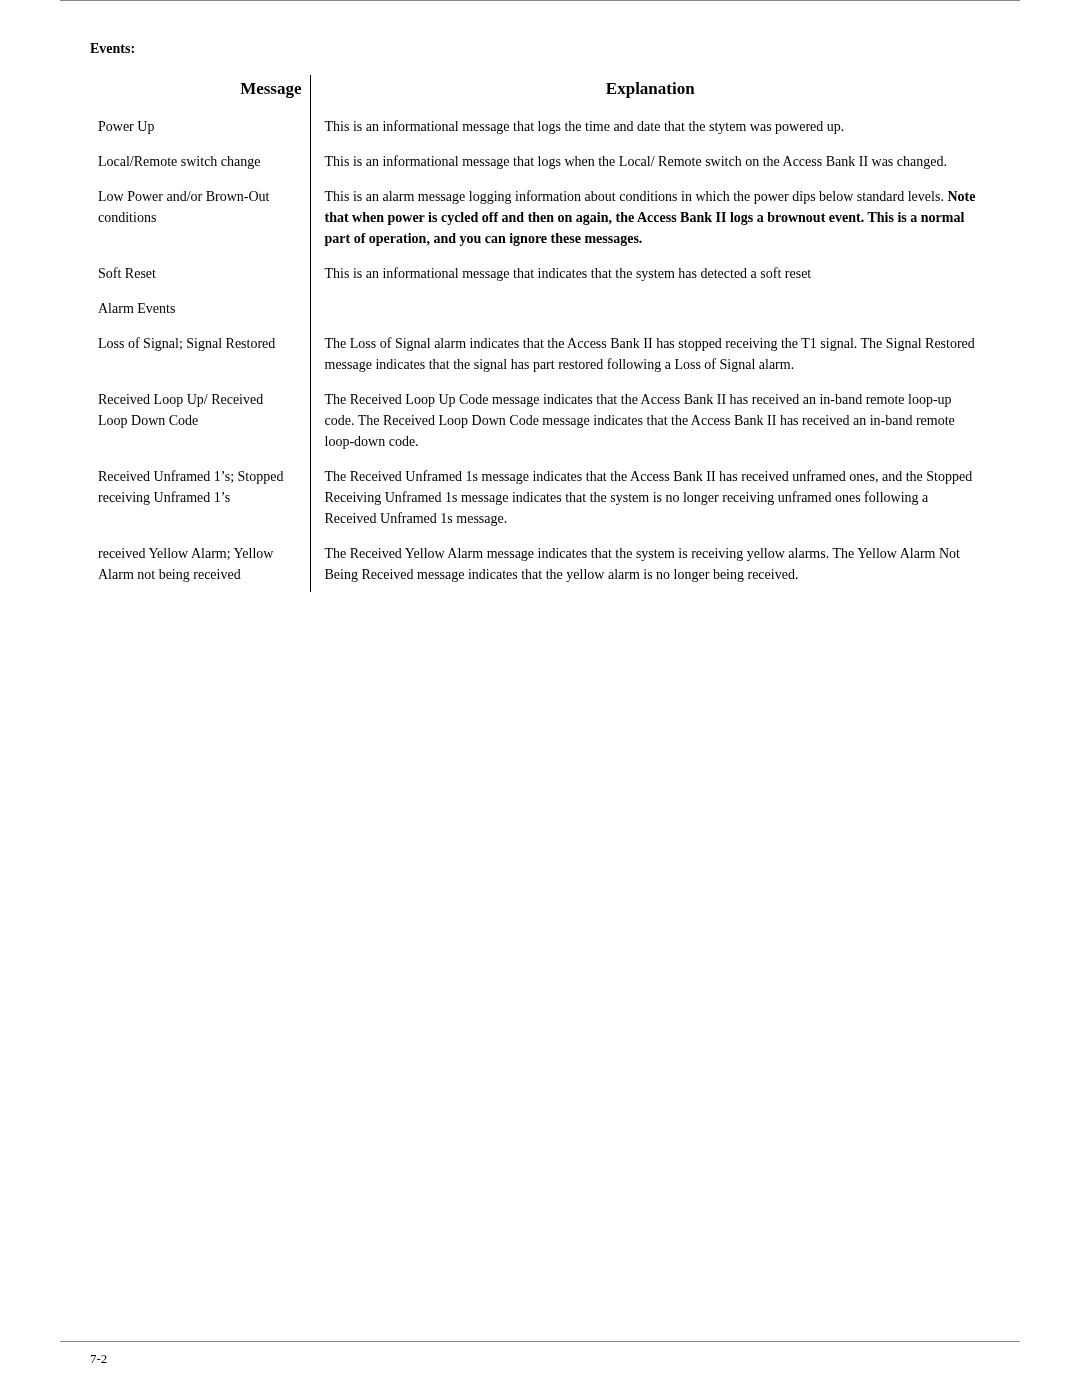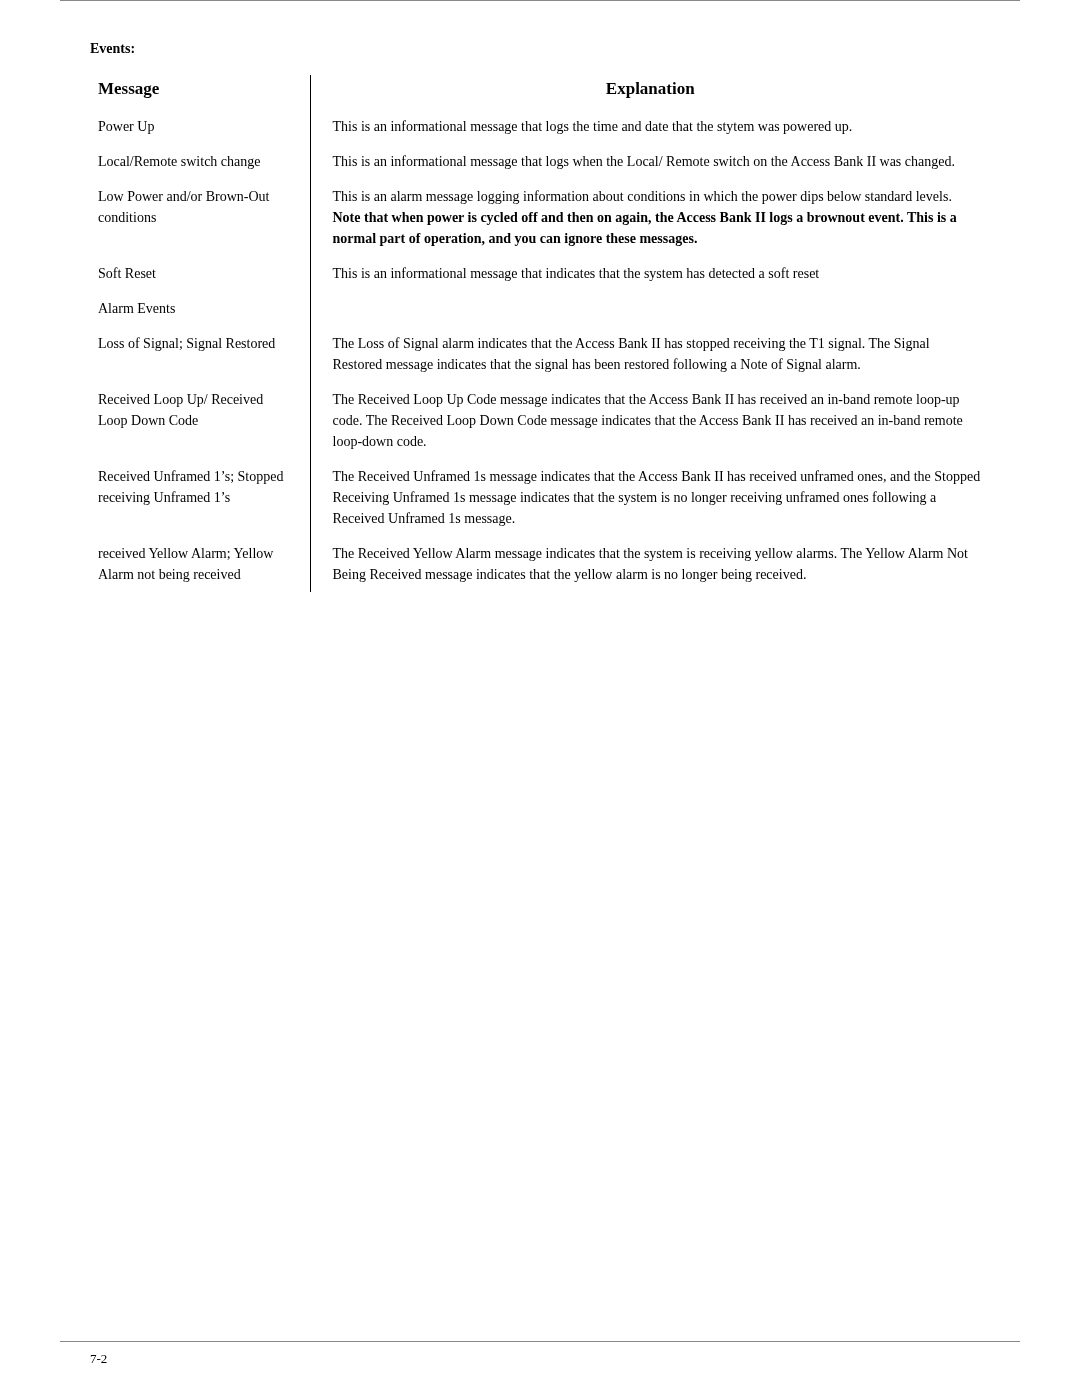--- a/index.html
+++ b/index.html
@@ -56,21 +56,21 @@
       font-weight: bold;
       font-family: Georgia, 'Times New Roman', serif;
       padding: 4px 8px 10px 8px;
       text-align: center;
       border-bottom: none;
     }
 
     .events-table thead tr th.msg-col {
       width: 220px;
       border-right: 1.5px solid #000;
-      text-align: left;
+      text-align: right;
     }
 
     .events-table thead tr th.exp-col {
       text-align: center;
     }
 
     .events-table tbody tr td {
       padding: 7px 8px 7px 8px;
       vertical-align: top;
       margin-left: 36px;
@@ -78,21 +78,21 @@
 
     .events-table tbody tr td.msg-cell {
       width: 220px;
       border-right: 1.5px solid #000;
       padding-right: 14px;
       vertical-align: top;
       line-height: 1.5;
     }
 
     .events-table tbody tr td.exp-cell {
-      padding-left: 22px;
+      padding-left: 14px;
       vertical-align: top;
       line-height: 1.5;
     }
 
     .bold-text {
       font-weight: bold;
     }
 
     .bottom-rule {
       border: none;
@@ -158,21 +158,21 @@
           <td class="exp-cell">This is an informational message that indicates that the system has detected a soft reset</td>
         </tr>
 
         <tr class="alarm-events-row">
           <td class="msg-cell">Alarm Events</td>
           <td class="exp-cell"></td>
         </tr>
 
         <tr>
           <td class="msg-cell">Loss of Signal; Signal Restored</td>
-          <td class="exp-cell">The Loss of Signal alarm indicates that the Access Bank II has stopped receiving the T1 signal. The Signal Restored message indicates that the signal has been restored following a Note of Signal alarm.</td>
+          <td class="exp-cell">The Loss of Signal alarm indicates that the Access Bank II has stopped receiving the T1 signal. The Signal Restored message indicates that the signal has part restored following a Loss of Signal alarm.</td>
         </tr>
 
         <tr>
           <td class="msg-cell">Received Loop Up/ Received Loop Down Code</td>
           <td class="exp-cell">The Received Loop Up Code message indicates that the Access Bank II has received an in-band remote loop-up code. The Received Loop Down Code message indicates that the Access Bank II has received an in-band remote loop-down code.</td>
         </tr>
 
         <tr>
           <td class="msg-cell">Received Unframed 1’s; Stopped receiving Unframed 1’s</td>
           <td class="exp-cell">The Received Unframed 1s message indicates that the Access Bank II has received unframed ones, and the Stopped Receiving Unframed 1s message indicates that the system is no longer receiving unframed ones following a Received Unframed 1s message.</td>

